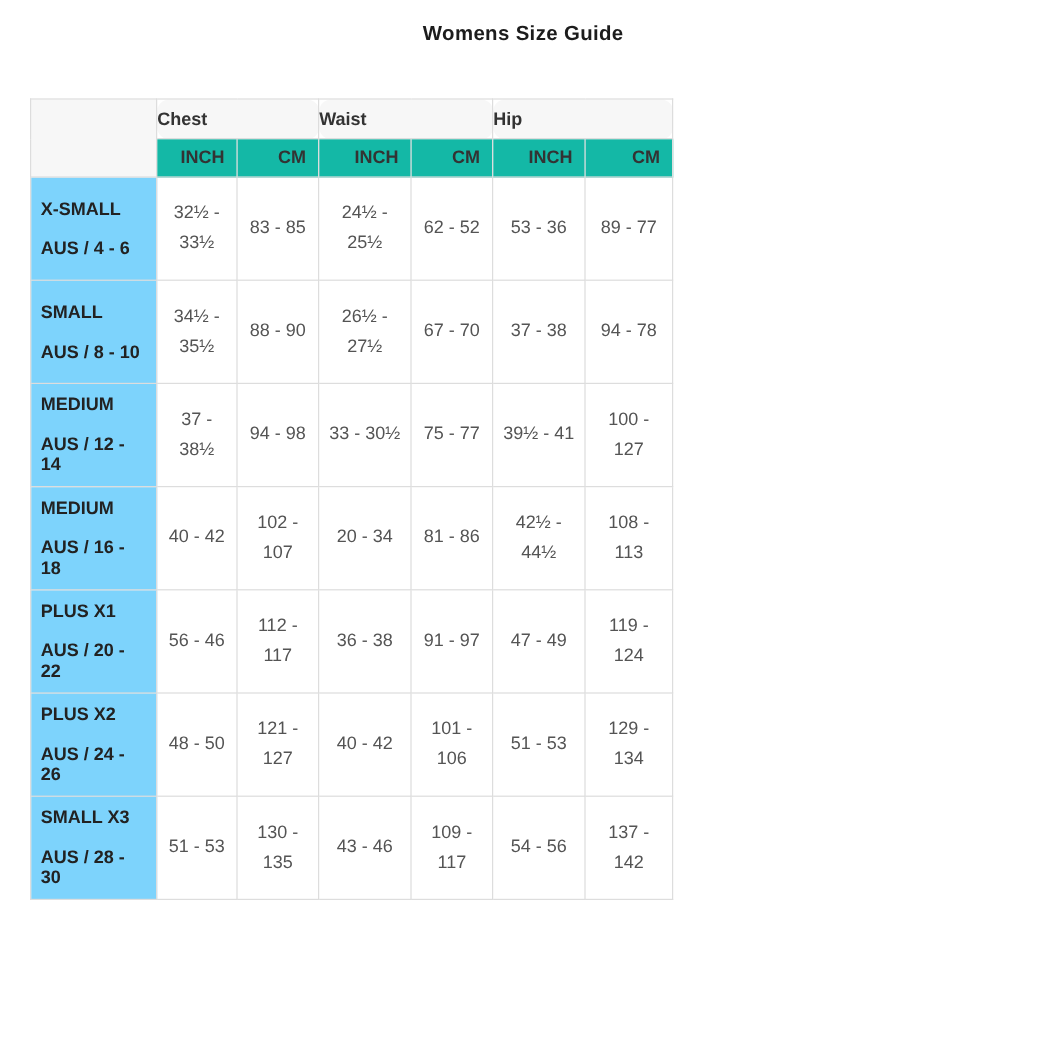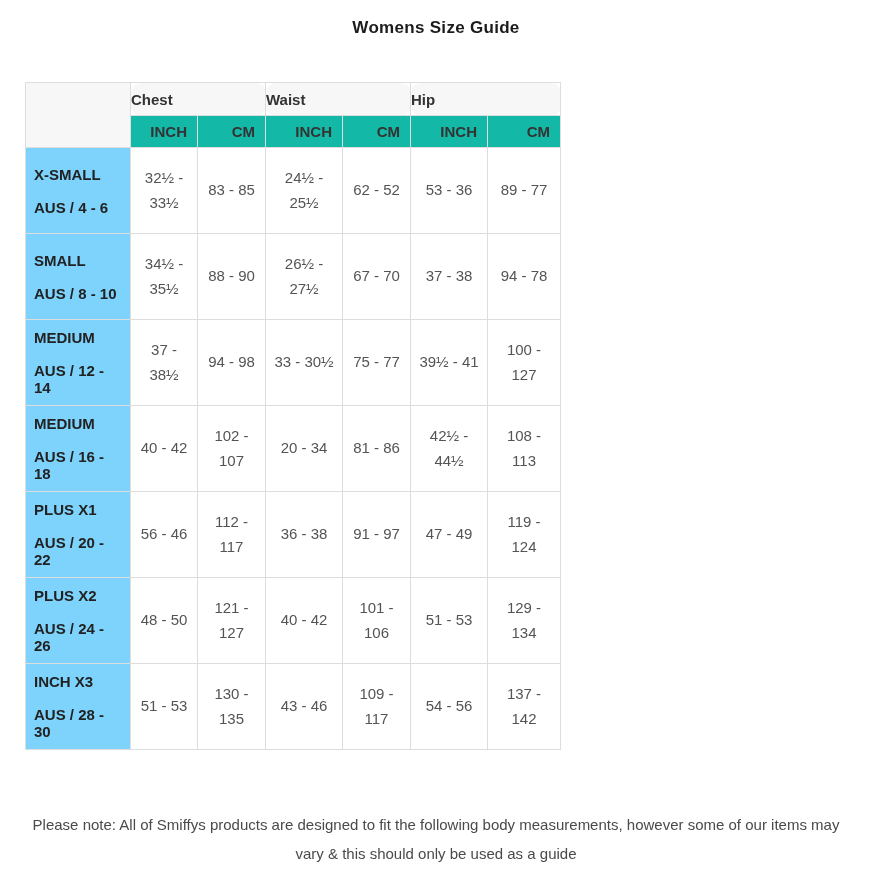--- a/index.html
+++ b/index.html
@@ -190,28 +190,27 @@
         </td>
         <td class="value-cell">48 - 50</td>
         <td class="value-cell">121 - 127</td>
         <td class="value-cell">40 - 42</td>
         <td class="value-cell">101 - 106</td>
         <td class="value-cell">51 - 53</td>
         <td class="value-cell">129 - 134</td>
       </tr>
       <tr>
         <td class="row-label">
-          <p class="size-name">INCH X3</p>
+          <p class="size-name">SMALL X3</p>
           <p class="aus-size">AUS / 28 - 30</p>
         </td>
         <td class="value-cell">51 - 53</td>
         <td class="value-cell">130 - 135</td>
         <td class="value-cell">43 - 46</td>
         <td class="value-cell">109 - 117</td>
         <td class="value-cell">54 - 56</td>
         <td class="value-cell">137 - 142</td>
       </tr>
     </tbody>
   </table>
 
-  <p class="footer-note">Please note: All of Smiffys products are designed to fit the following body measurements, however some of our items may vary &amp; this should only be used as a guide</p>
 
 </div>
 
 </body></html>

